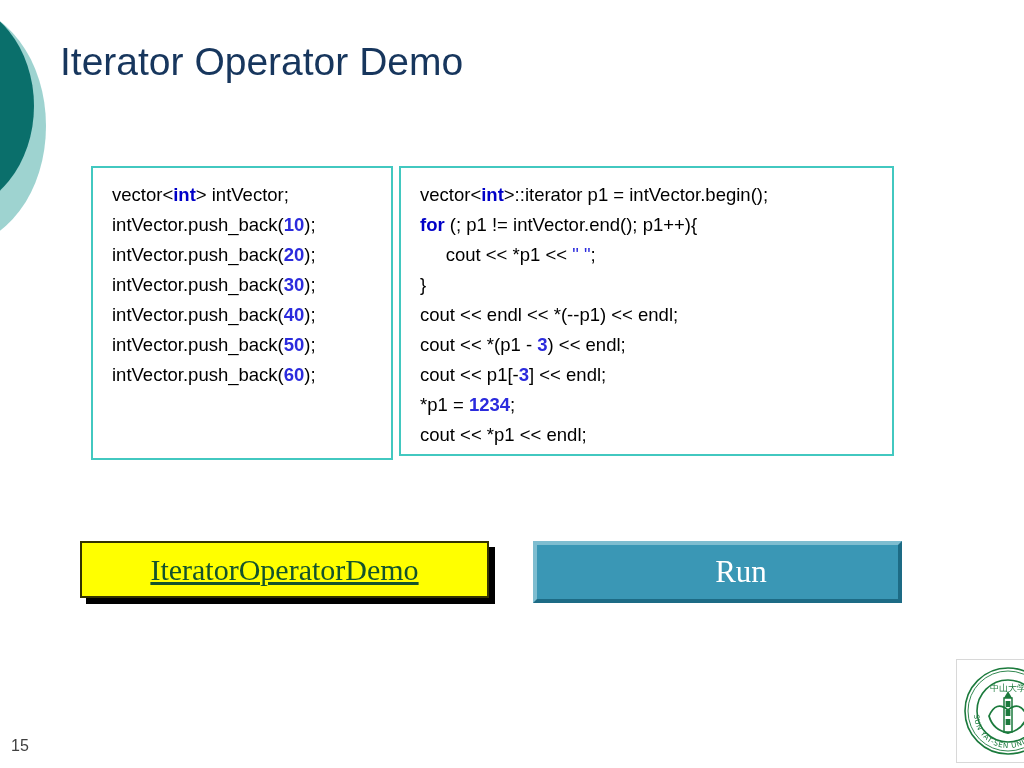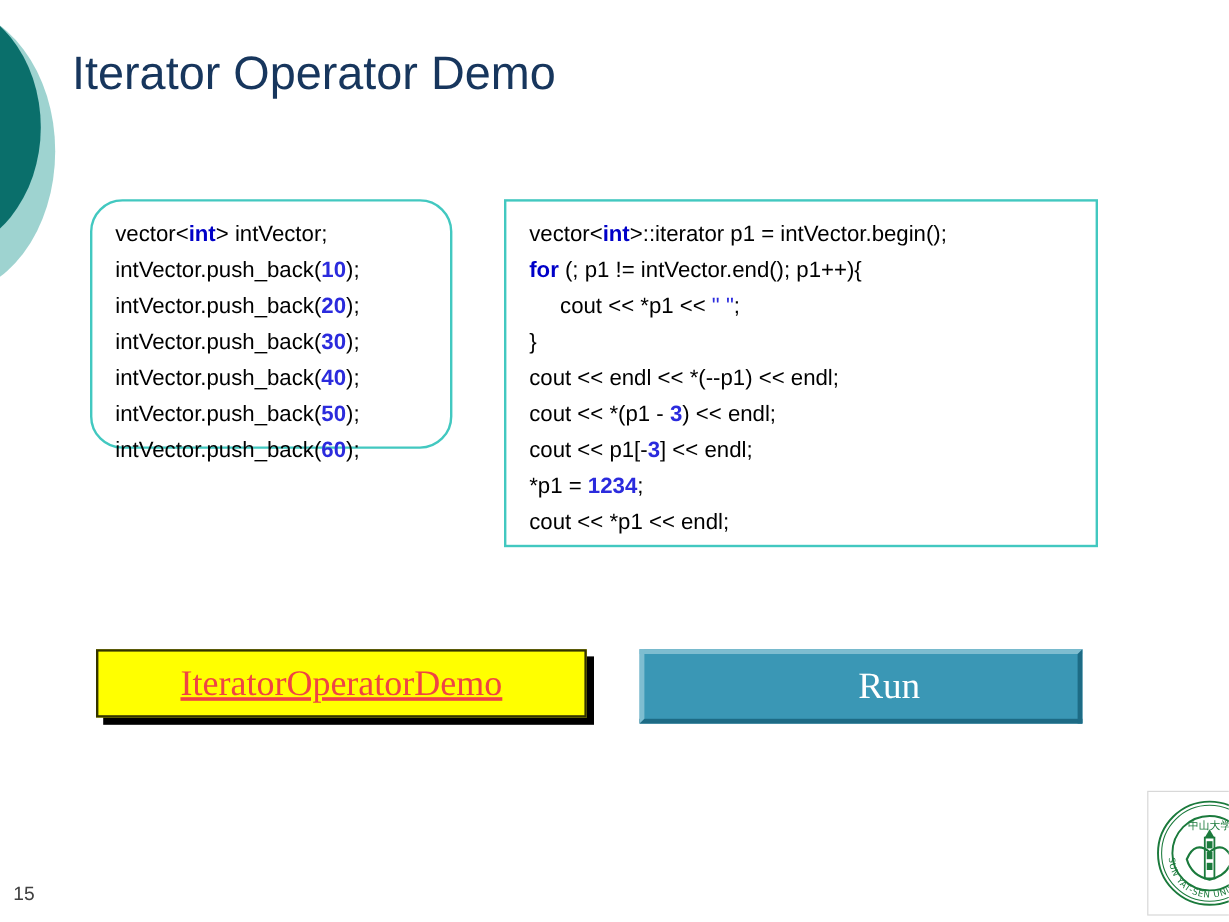--- a/index.html
+++ b/index.html
@@ -59,28 +59,27 @@
 
   
   .code-box {
     position: absolute;
     border: 2px solid #42c8c0;
     background: #ffffff;
     box-sizing: border-box;
     padding: 12px 0 0 0;
   }
   #code-box-left {
-    left: 75px;
+    left: 91px;
     top: 166px;
     width: 302px;
-    height: 208px;
-    border-radius: 27px;
+    height: 294px;
   }
   #code-box-right {
-    left: 420px;
+    left: 399px;
     top: 166px;
     width: 495px;
     height: 290px;
   }
   .code-lines {
     font-family: "Liberation Sans", sans-serif;
     font-size: 18.5px;
     line-height: 30px;
     color: #000000;
     padding-left: 19px;
@@ -185,21 +184,21 @@
 
 <div class="code-box" id="code-box-left" style="border-color: rgb(66, 200, 192);">
   <div class="code-lines" id="code-lines-left"><div><span>vector&lt;</span><span class="kw">int</span><span>&gt; intVector;</span></div><div><span>intVector.push_back(</span><span class="num">10</span><span>);</span></div><div><span>intVector.push_back(</span><span class="num">20</span><span>);</span></div><div><span>intVector.push_back(</span><span class="num">30</span><span>);</span></div><div><span>intVector.push_back(</span><span class="num">40</span><span>);</span></div><div><span>intVector.push_back(</span><span class="num">50</span><span>);</span></div><div><span>intVector.push_back(</span><span class="num">60</span><span>);</span></div></div>
 </div>
 
 <div class="code-box" id="code-box-right" style="border-color: rgb(66, 200, 192);">
   <div class="code-lines" id="code-lines-right"><div><span>vector&lt;</span><span class="kw">int</span><span>&gt;::iterator p1 = intVector.begin();</span></div><div><span class="kw">for</span><span> (; p1 != intVector.end(); p1++){</span></div><div><span>     cout &lt;&lt; *p1 &lt;&lt; </span><span class="str">" "</span><span>;</span></div><div><span>}</span></div><div><span>cout &lt;&lt; endl &lt;&lt; *(--p1) &lt;&lt; endl;</span></div><div><span>cout &lt;&lt; *(p1 - </span><span class="num">3</span><span>) &lt;&lt; endl;</span></div><div><span>cout &lt;&lt; p1[-</span><span class="num">3</span><span>] &lt;&lt; endl;</span></div><div><span>*p1 = </span><span class="num">1234</span><span>;</span></div><div><span>cout &lt;&lt; *p1 &lt;&lt; endl;</span></div></div>
 </div>
 
 <div id="demo-link-button" style="background: rgb(255, 255, 0);">
-  <span id="demo-link-label" style="color: #ef4444;">IteratorOperatorDemo</span>
+  <span id="demo-link-label" style="color: #14532d;">IteratorOperatorDemo</span>
 </div>
 
 <div id="run-button" style="background: rgb(58, 151, 181);">
   <span id="run-label" style="color: rgb(255, 255, 255);">Run</span>
 </div>
 
 <div id="university-logo">
   <svg width="102" height="102" viewBox="0 0 102 102">
     <circle cx="51" cy="51" r="43" fill="none" stroke="#1b7a3c" stroke-width="1.6"></circle>
     <circle cx="51" cy="51" r="40" fill="none" stroke="#1b7a3c" stroke-width="0.9"></circle>

